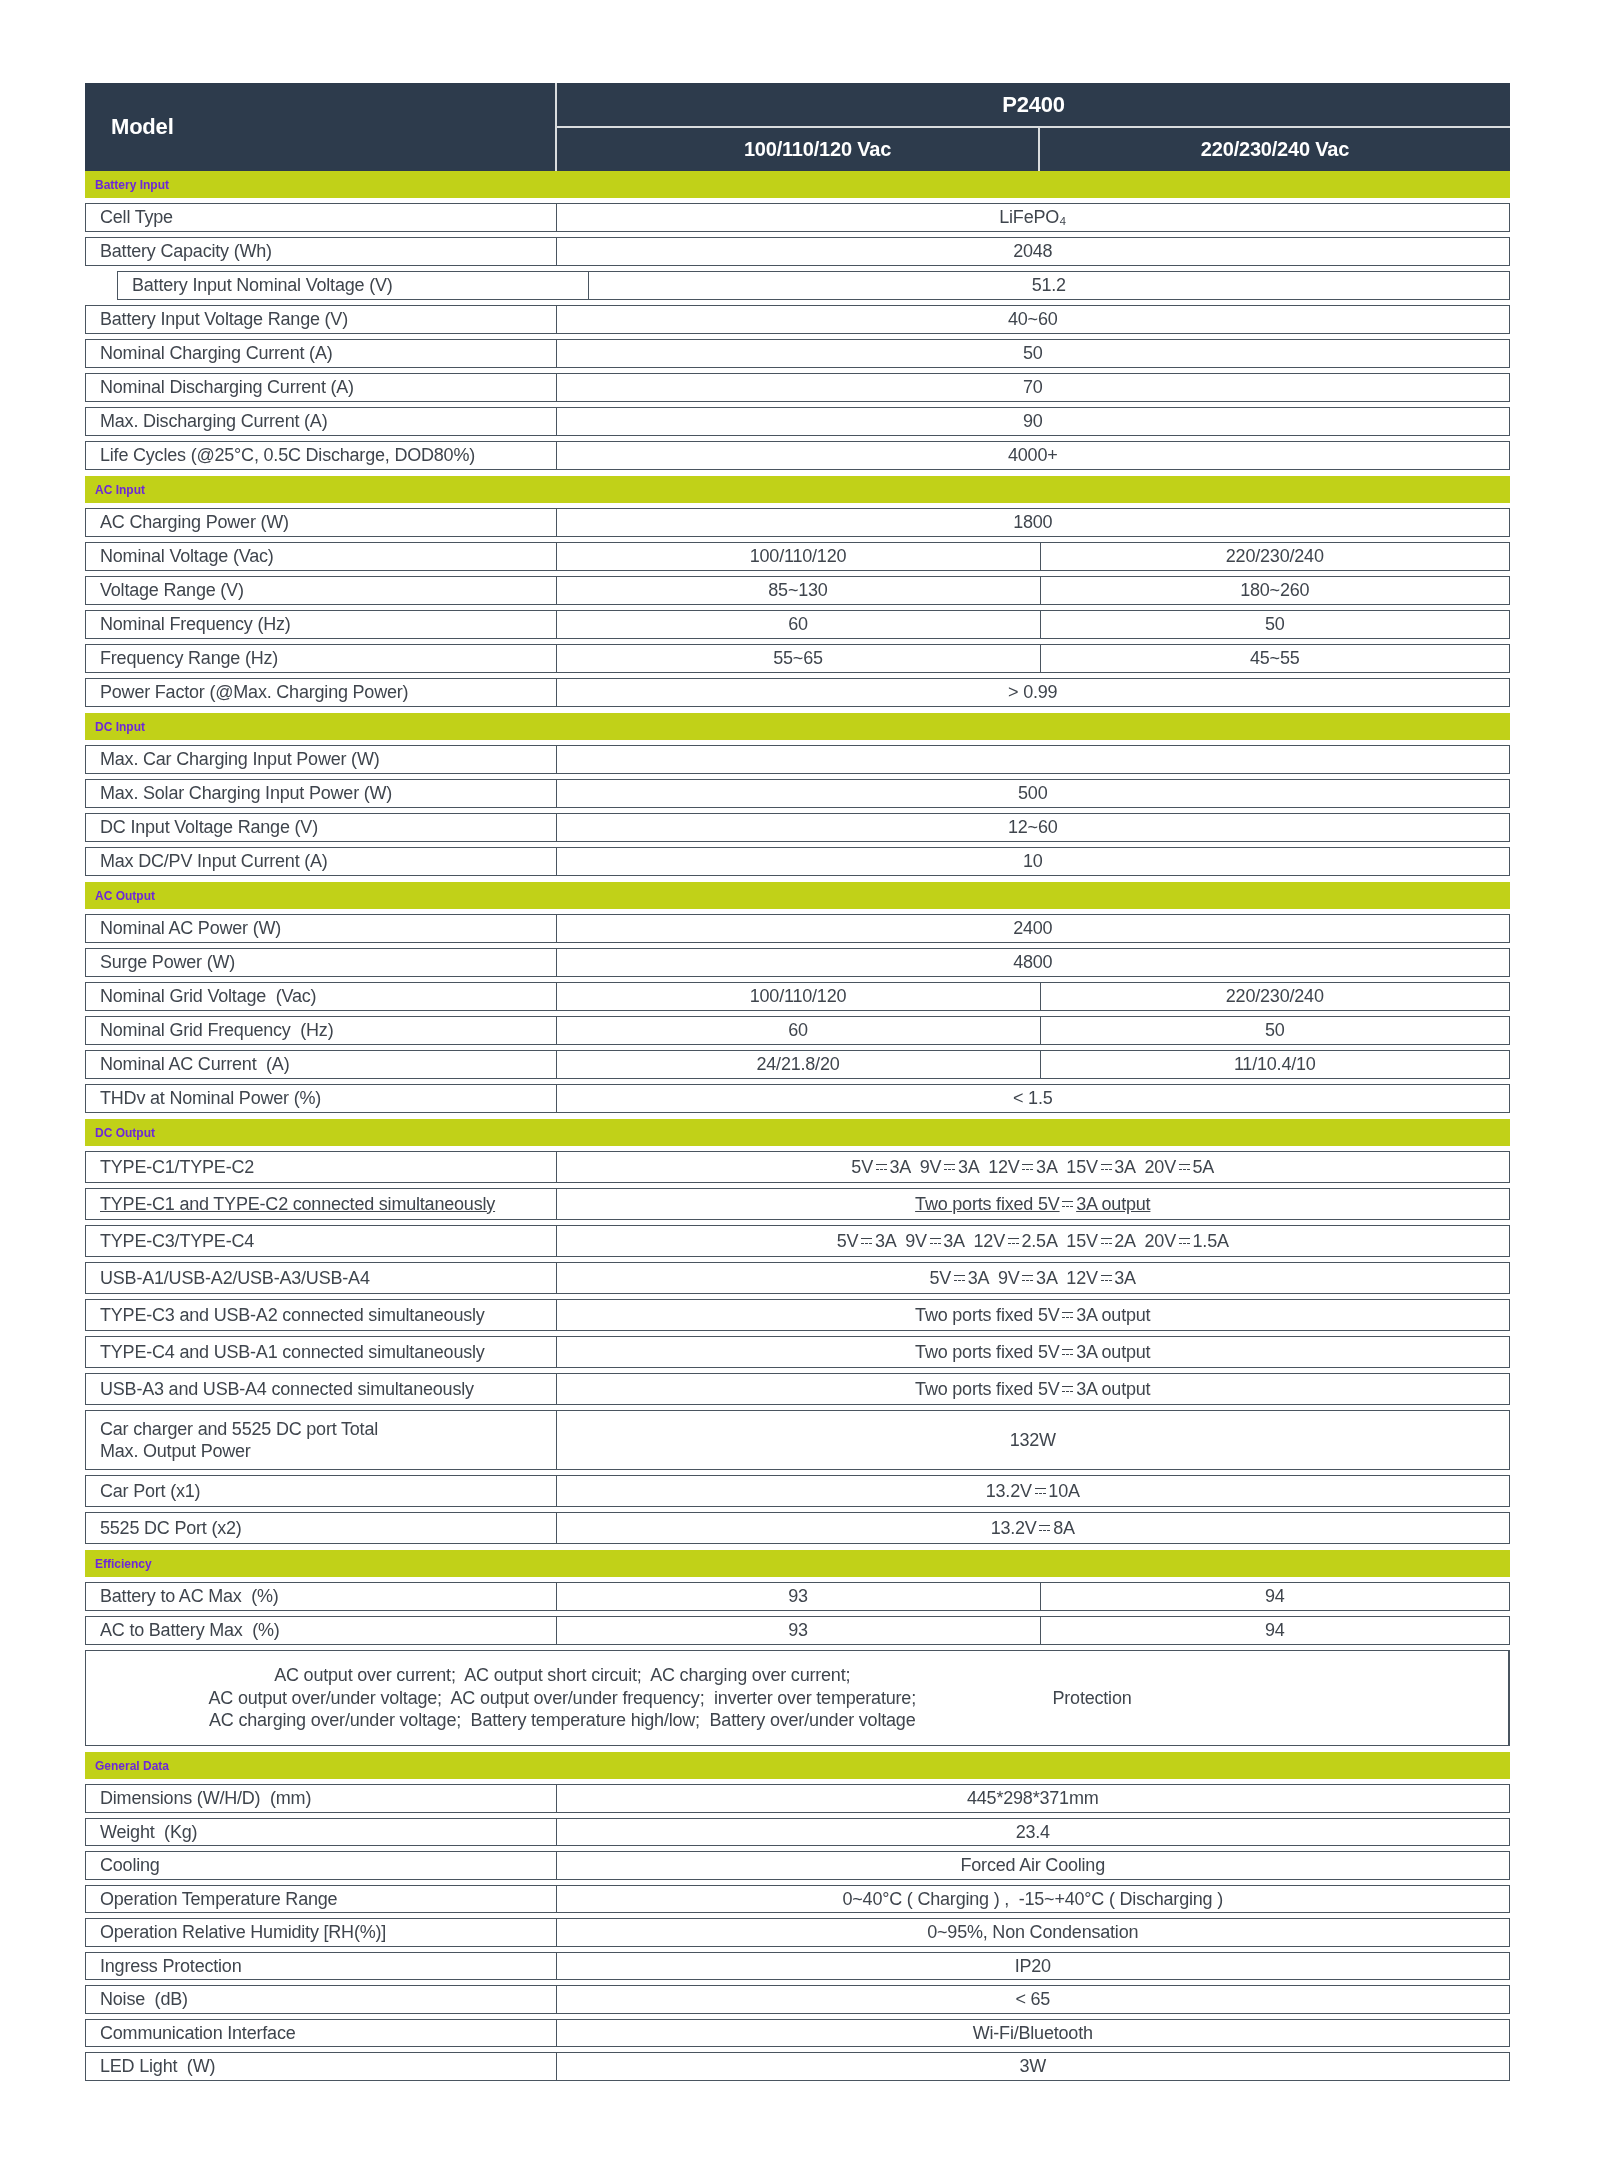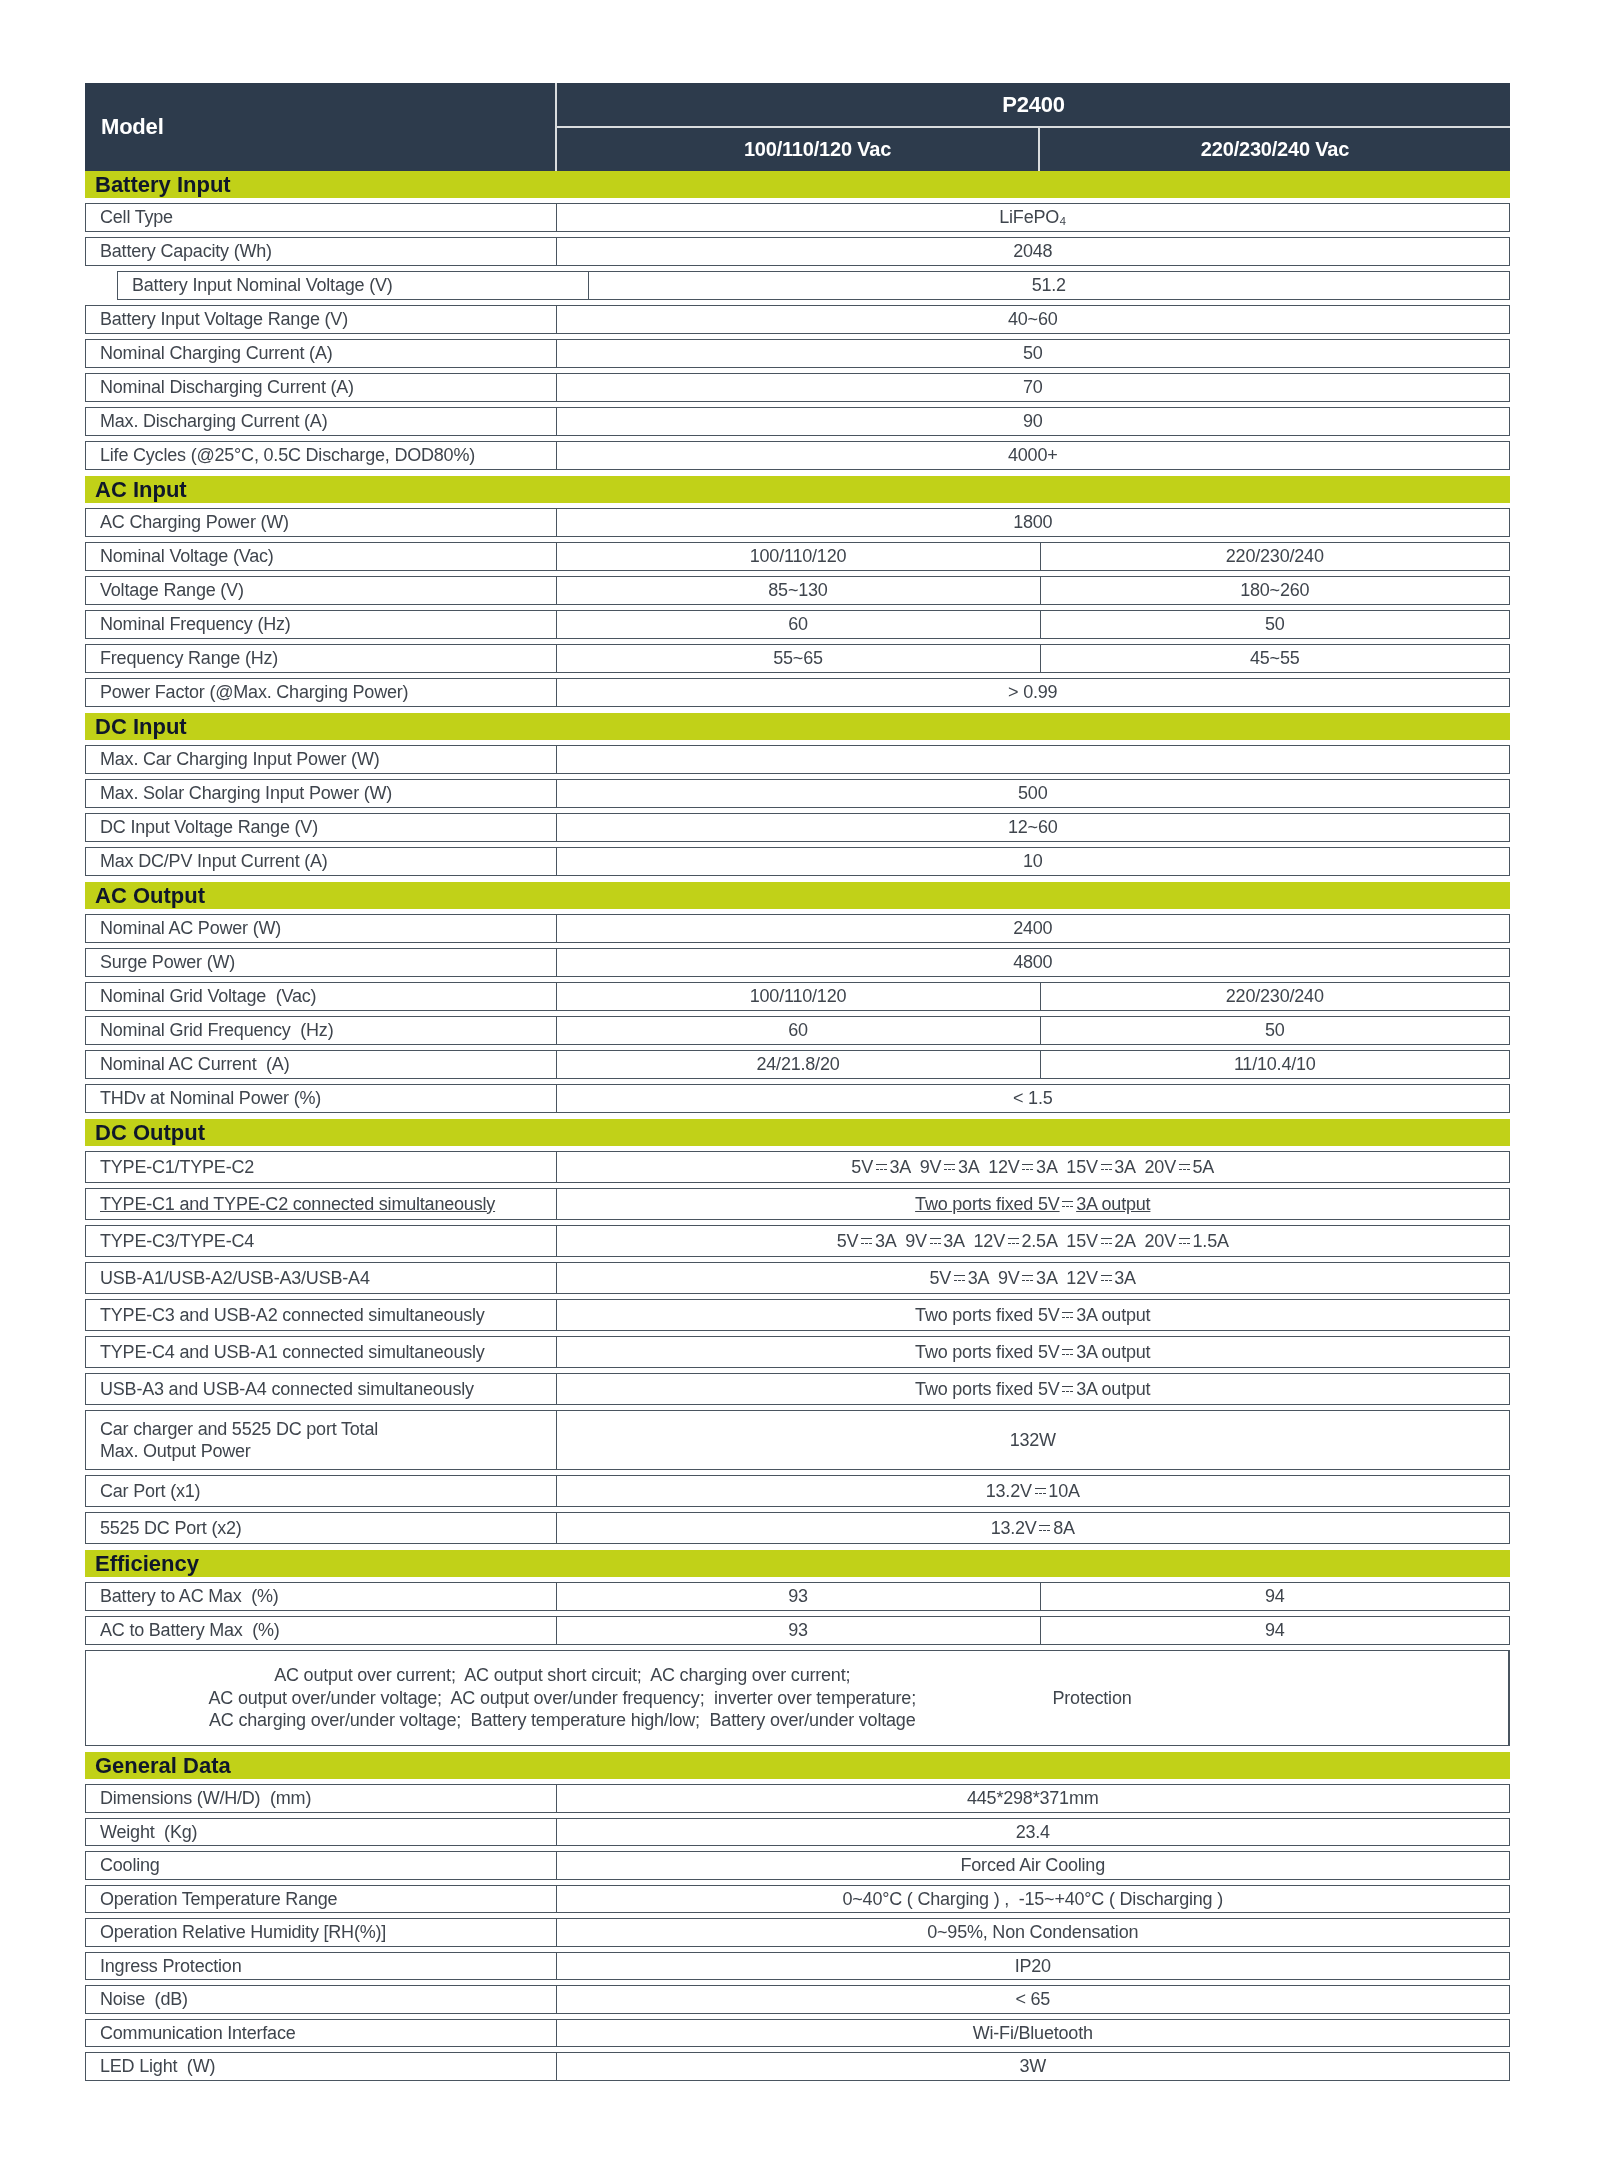--- a/index.html
+++ b/index.html
@@ -9,32 +9,32 @@
   html,body{background:#fff;}
   body{
     width:1600px;height:2170px;position:relative;overflow:hidden;
     font-family:"Liberation Sans","DejaVu Sans",sans-serif;
     color:var(--text);letter-spacing:-0.2px;
   }
   .tbl{position:absolute;left:85px;top:83px;width:1425px;}
 
   
   .thead{display:flex;height:88px;background:var(--navy);color:#fff;font-weight:700;}
-  .model{width:472px;display:flex;align-items:center;padding-left:16px;font-size:22px;border-right:2px solid var(--hline);}
+  .model{width:472px;display:flex;align-items:center;padding-left:26px;font-size:22px;border-right:2px solid var(--hline);}
   .hright{flex:1;display:flex;flex-direction:column;}
   .p2400{height:45px;display:flex;align-items:center;justify-content:center;font-size:22px;border-bottom:2px solid var(--hline);}
   .vacrow{flex:1;display:flex;}
   .vac{display:flex;align-items:center;justify-content:center;font-size:20px;}
   .vac1{width:483px;border-right:2px solid var(--hline);padding-left:40px;}
   .vac2{flex:1;}
 
   
   .sec{margin-top:6px;}
   #sections .sec:first-child{margin-top:0;}
-  .sec-bar{height:27px;background:var(--green);color:#0f172a;font-weight:700;font-size:22px;
+  .sec-bar{height:27px;background:var(--green);color:#6d28d9;font-weight:700;font-size:12px;
            display:flex;align-items:center;padding-left:10px;letter-spacing:0;}
   .rows{margin-top:5px;display:flex;flex-direction:column;gap:5px;}
   .row{display:flex;align-items:stretch;border:1.5px solid var(--line);background:#fff;}
   .cell{display:flex;align-items:center;font-size:18px;line-height:1.25;white-space:pre-wrap;}
   .label{width:470.5px;padding:2px 8px 2px 14px;border-right:1.5px solid var(--line);}
   .value{flex:1;justify-content:center;text-align:center;padding:2px 8px;}
   .v1{flex:0 0 483px;}
   .v2{border-left:1.5px solid var(--line);}
 
   

